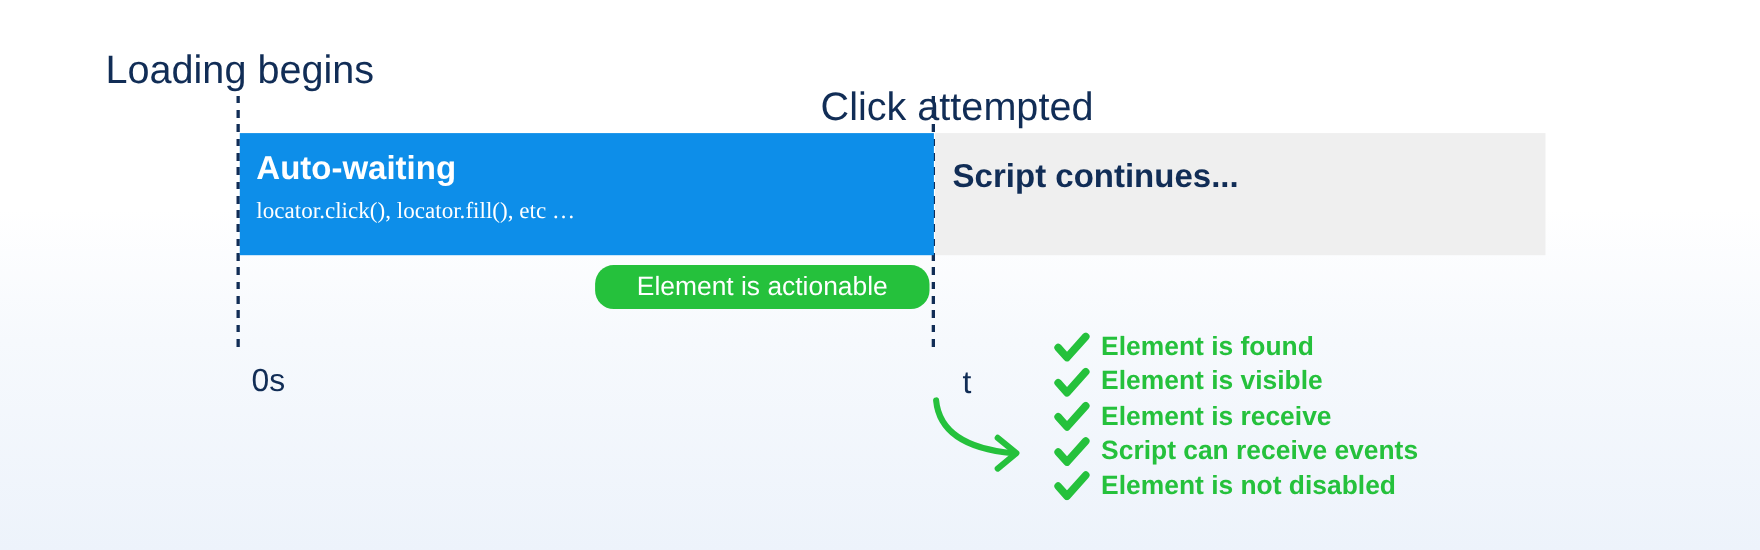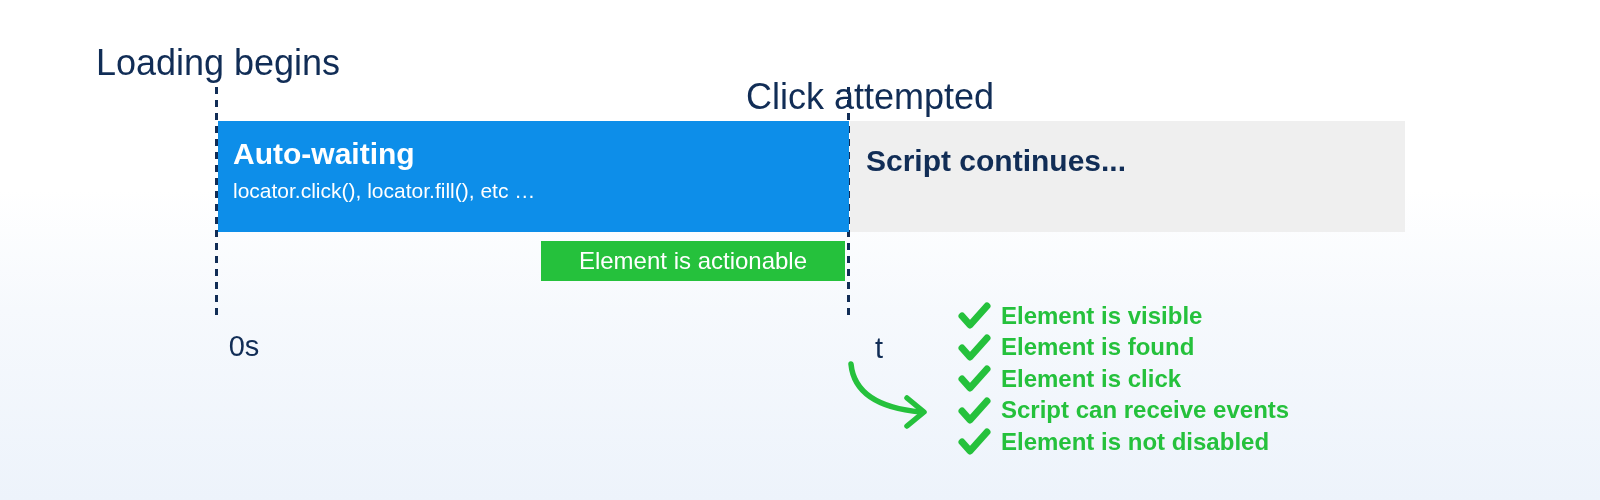--- a/index.html
+++ b/index.html
@@ -44,21 +44,21 @@
     padding: 15px 0 0 15px;
   }
   .bar-title {
     font-size: 30px;
     line-height: 36px;
     color: #ffffff;
     font-weight: 700;
   }
   .bar-code {
     margin-top: 6px;
-    font-family: Liberation Sans, sans-serif;
+    font-family: Liberation Serif, serif;
     font-size: 21px;
     line-height: 26px;
     color: #ffffff;
     white-space: nowrap;
   }
   .bar-gray {
     left: 850px;
     width: 555px;
     background: #efefef;
     padding: 22px 0 0 16px;
@@ -73,20 +73,21 @@
     position: absolute;
     left: 541px;
     top: 241px;
     width: 304px;
     height: 40px;
     background: #25c13c;
     display: flex;
     align-items: center;
     justify-content: center;
     z-index: 3;
+    border-radius: 17px;
   }
   .badge-text {
     color: #ffffff;
     font-size: 24px;
     line-height: 24px;
     white-space: nowrap;
   }
   .time-tick {
     position: absolute;
     transform: translateX(-50%);
@@ -154,33 +155,33 @@
   <svg class="curve-arrow" width="96" height="68" viewBox="0 0 96 68">
     <path d="M8 3 Q 12 45, 78 51" fill="none" stroke="#25c13c" stroke-width="5.5" stroke-linecap="round"></path>
     <path d="M64 37 L81 51 L64 65" fill="none" stroke="#25c13c" stroke-width="5.5" stroke-linecap="round" stroke-linejoin="round"></path>
   </svg>
 
   <div class="checklist">
     <div class="check-row">
       <svg class="check-icon" viewBox="0 0 33 27">
         <path d="M4 14 L12 23 L29 4" fill="none" stroke="#25c13c" stroke-width="7" stroke-linecap="round" stroke-linejoin="round"></path>
       </svg>
+      <span class="check-label">Element is found</span>
+    </div>
+    <div class="check-row">
+      <svg class="check-icon" viewBox="0 0 33 27">
+        <path d="M4 14 L12 23 L29 4" fill="none" stroke="#25c13c" stroke-width="7" stroke-linecap="round" stroke-linejoin="round"></path>
+      </svg>
       <span class="check-label">Element is visible</span>
     </div>
     <div class="check-row">
       <svg class="check-icon" viewBox="0 0 33 27">
         <path d="M4 14 L12 23 L29 4" fill="none" stroke="#25c13c" stroke-width="7" stroke-linecap="round" stroke-linejoin="round"></path>
       </svg>
-      <span class="check-label">Element is found</span>
-    </div>
-    <div class="check-row">
-      <svg class="check-icon" viewBox="0 0 33 27">
-        <path d="M4 14 L12 23 L29 4" fill="none" stroke="#25c13c" stroke-width="7" stroke-linecap="round" stroke-linejoin="round"></path>
-      </svg>
-      <span class="check-label">Element is click</span>
+      <span class="check-label">Element is receive</span>
     </div>
     <div class="check-row">
       <svg class="check-icon" viewBox="0 0 33 27">
         <path d="M4 14 L12 23 L29 4" fill="none" stroke="#25c13c" stroke-width="7" stroke-linecap="round" stroke-linejoin="round"></path>
       </svg>
       <span class="check-label">Script can receive events</span>
     </div>
     <div class="check-row">
       <svg class="check-icon" viewBox="0 0 33 27">
         <path d="M4 14 L12 23 L29 4" fill="none" stroke="#25c13c" stroke-width="7" stroke-linecap="round" stroke-linejoin="round"></path>

